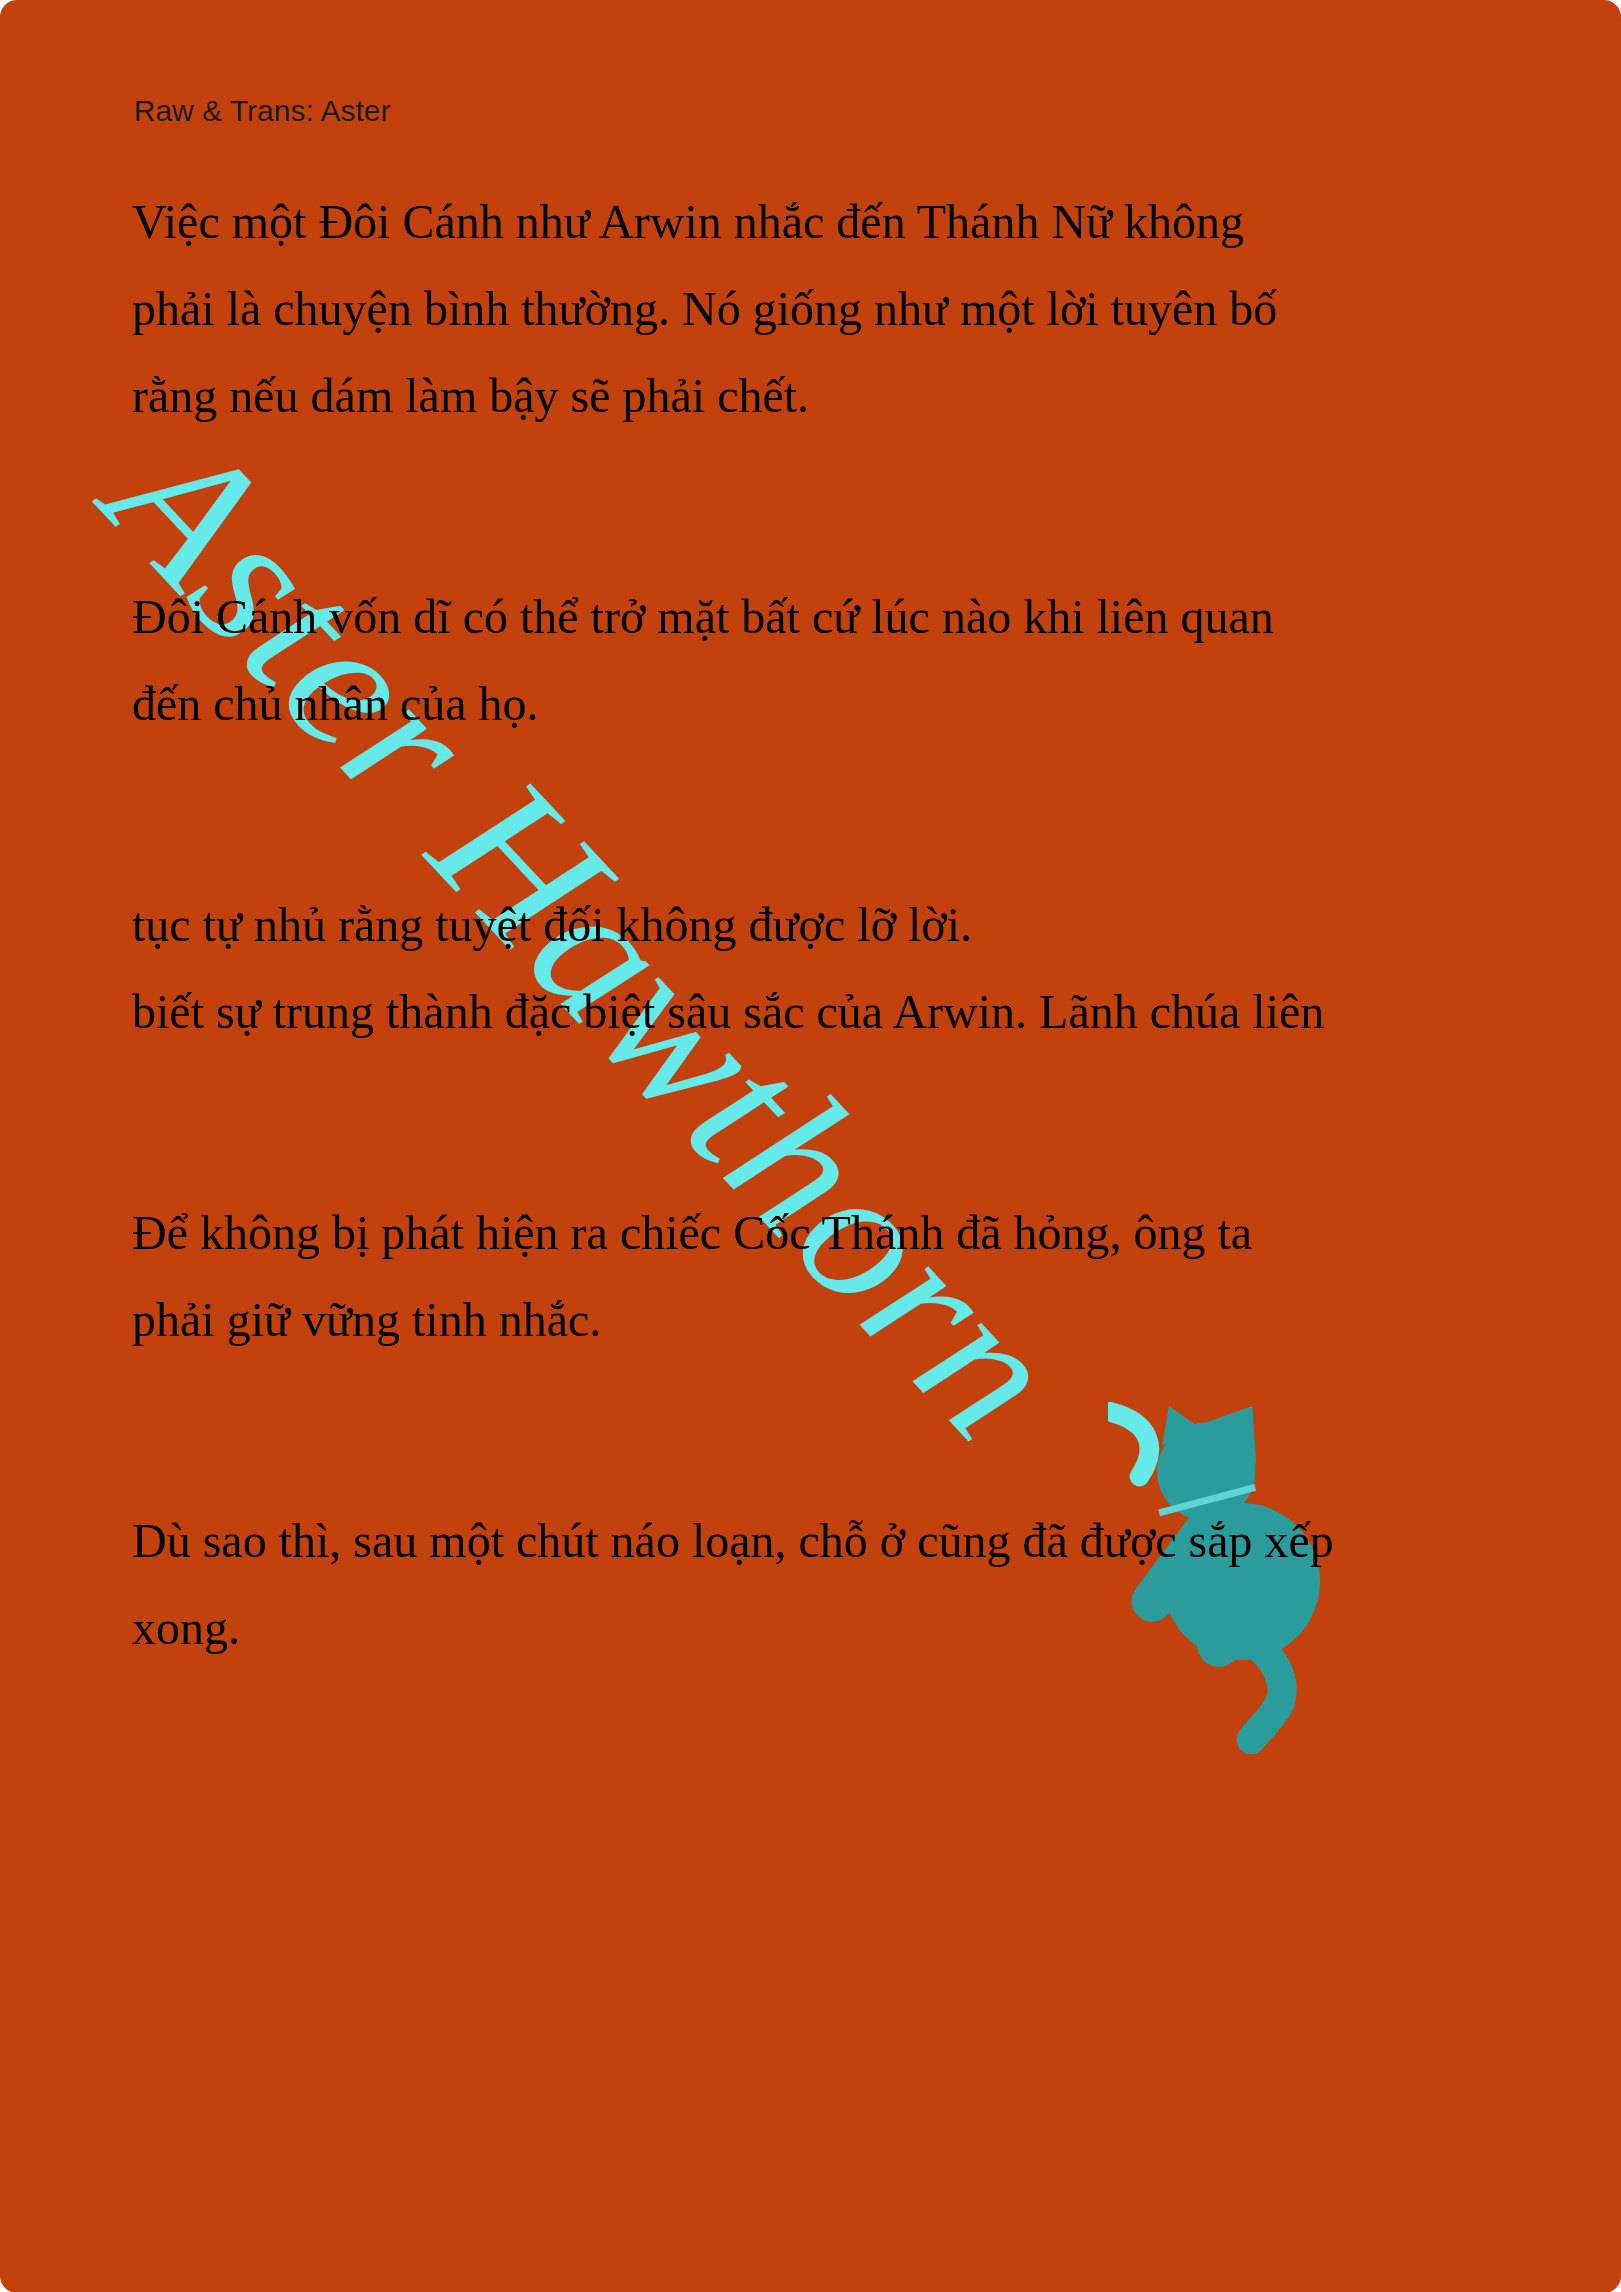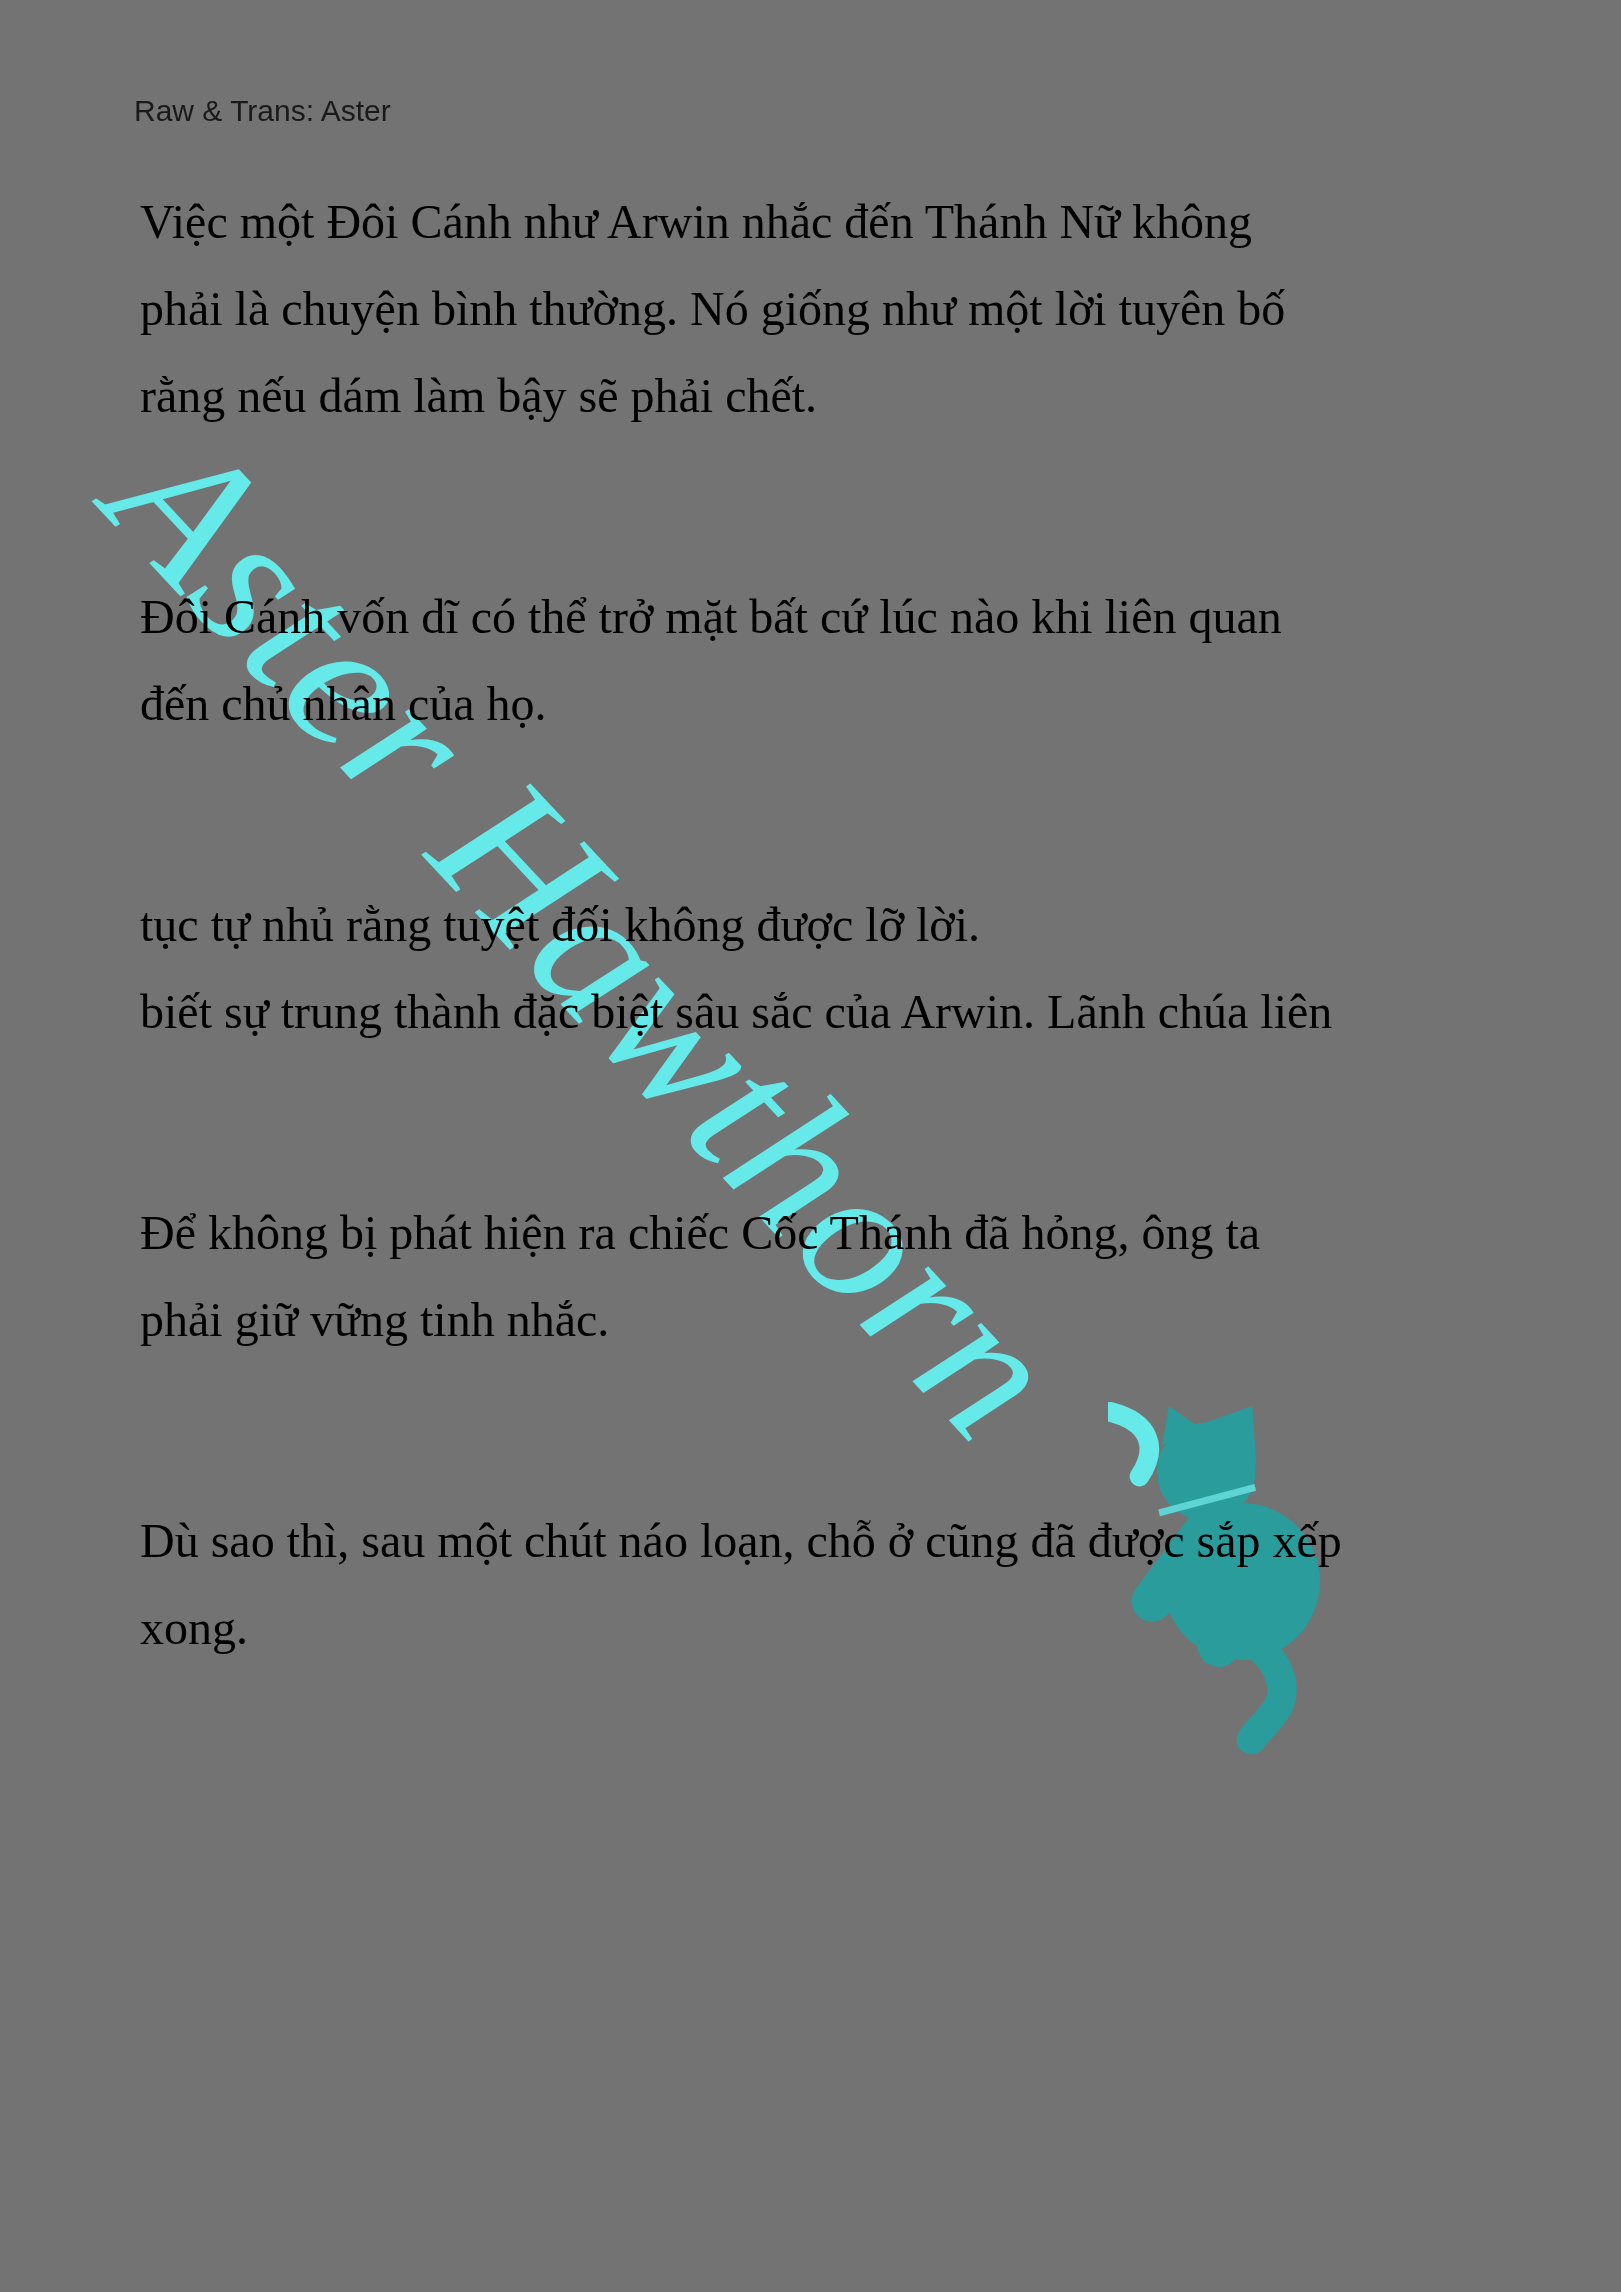--- a/index.html
+++ b/index.html
@@ -4,23 +4,24 @@
 <style>
   html, body {
     margin: 0;
     padding: 0;
     background: #ffffff;
   }
   .page {
     position: relative;
     width: 1621px;
     height: 2293px;
-    background: #737373;
+    background: #c2410c;
     overflow: hidden;
     font-family: "Liberation Serif", serif;
+    border-radius: 17px;
   }
   .credit {
     position: absolute;
     left: 134px;
     top: 94px;
     font-family: "Liberation Sans", sans-serif;
     font-size: 30px;
     color: #1a1a1a;
     z-index: 3;
     white-space: nowrap;
@@ -41,21 +42,21 @@
     user-select: none;
   }
   .cat {
     position: absolute;
     left: 1108px;
     top: 1402px;
     z-index: 2;
   }
   .content {
     position: absolute;
-    left: 140px;
+    left: 132px;
     top: 178px;
     width: 1392px;
     z-index: 3;
     font-size: 48px;
     line-height: 87px;
     color: #000000;
   }
   .content p {
     margin: 0 0 134px 0;
     padding: 0;

